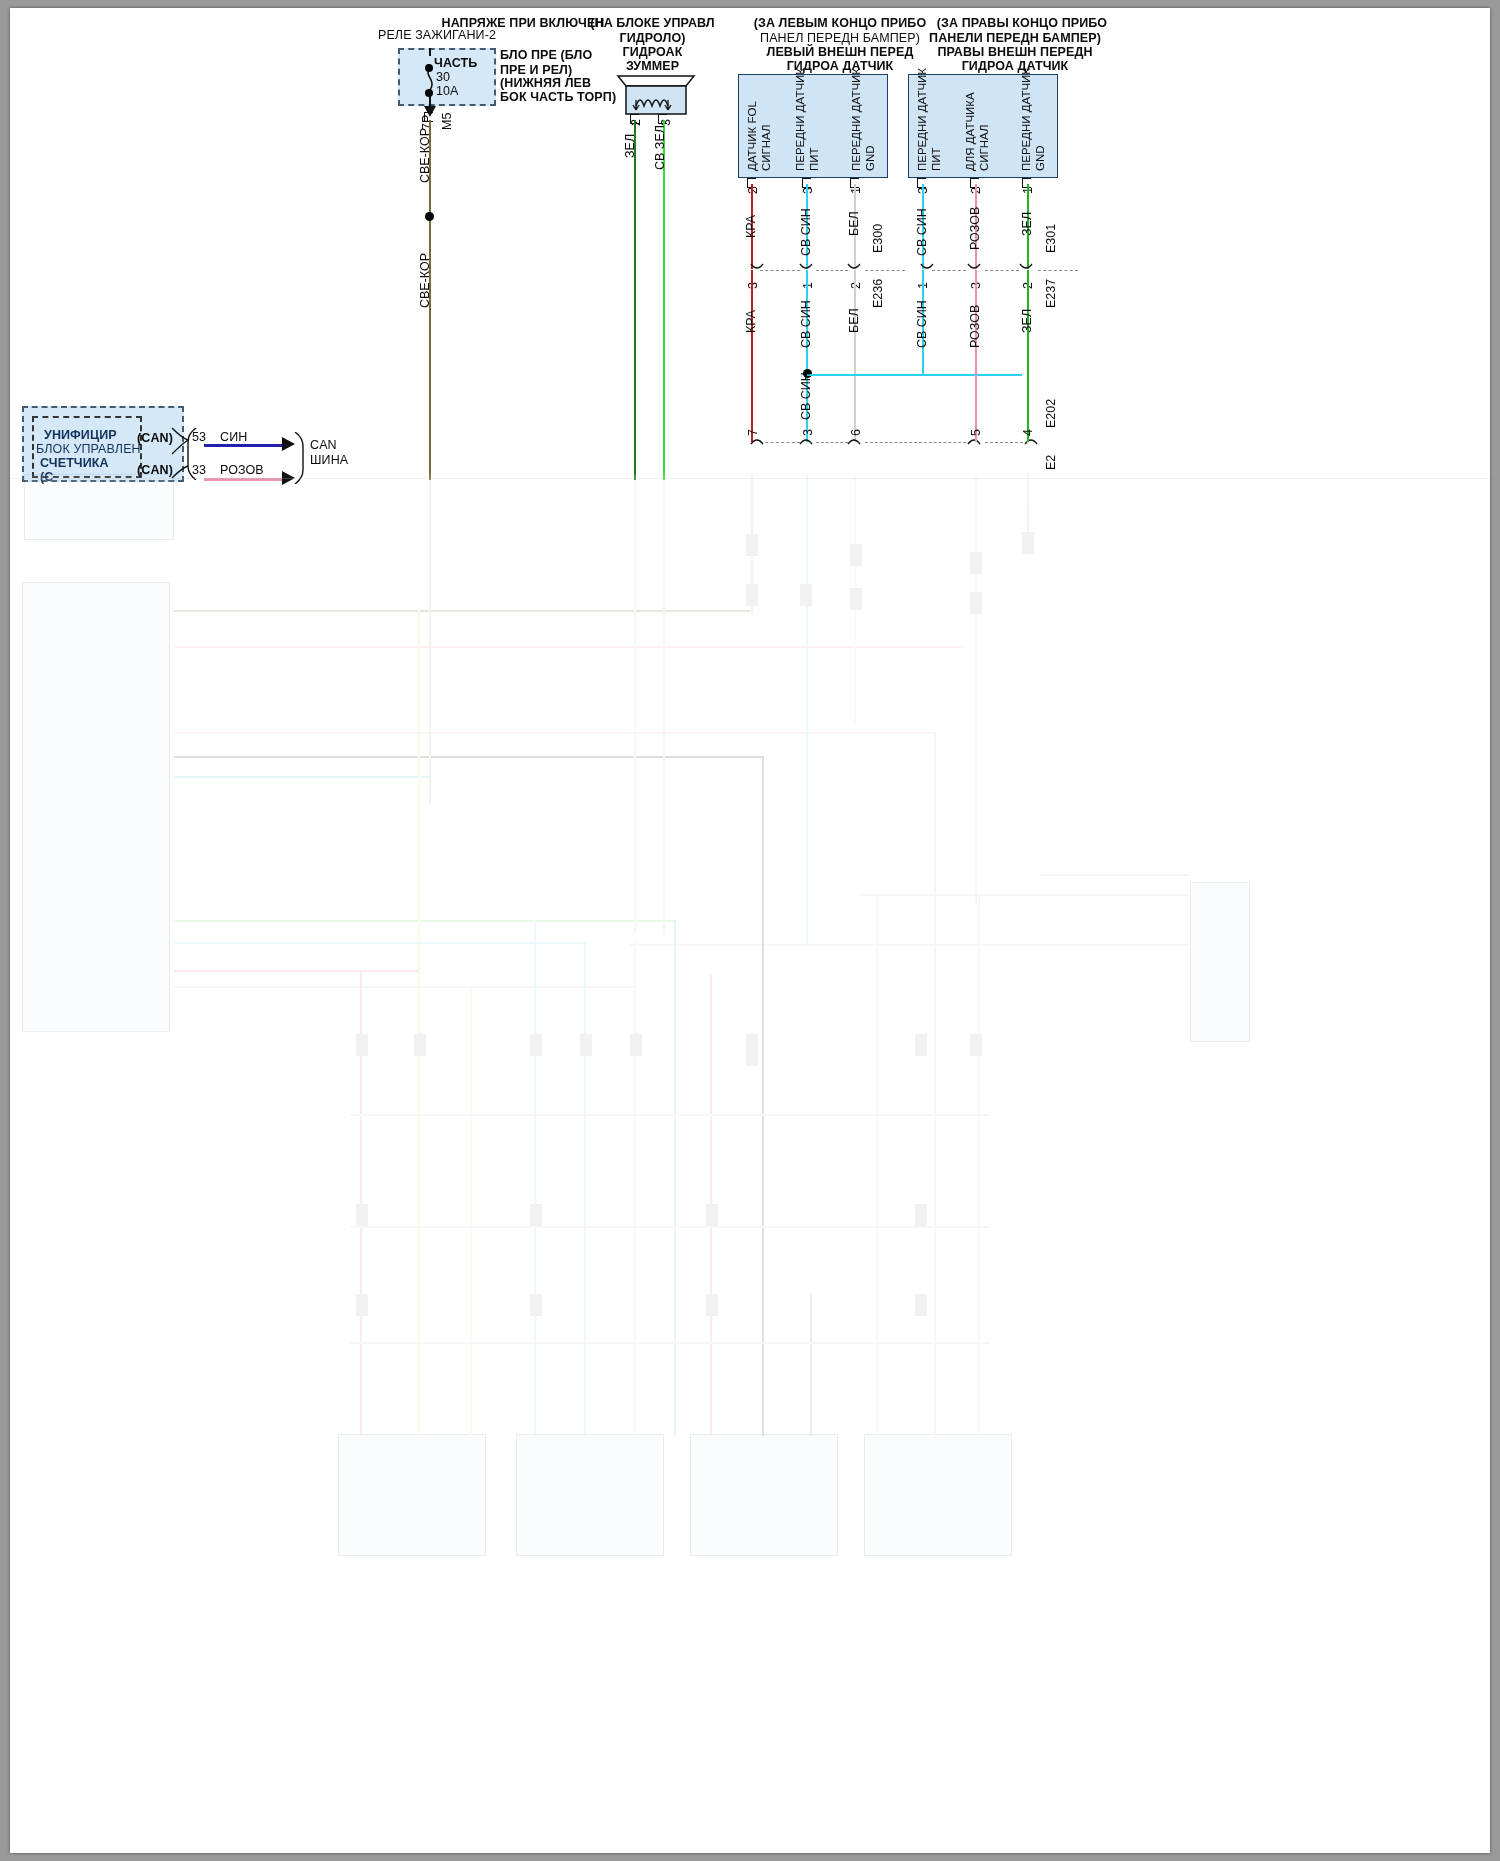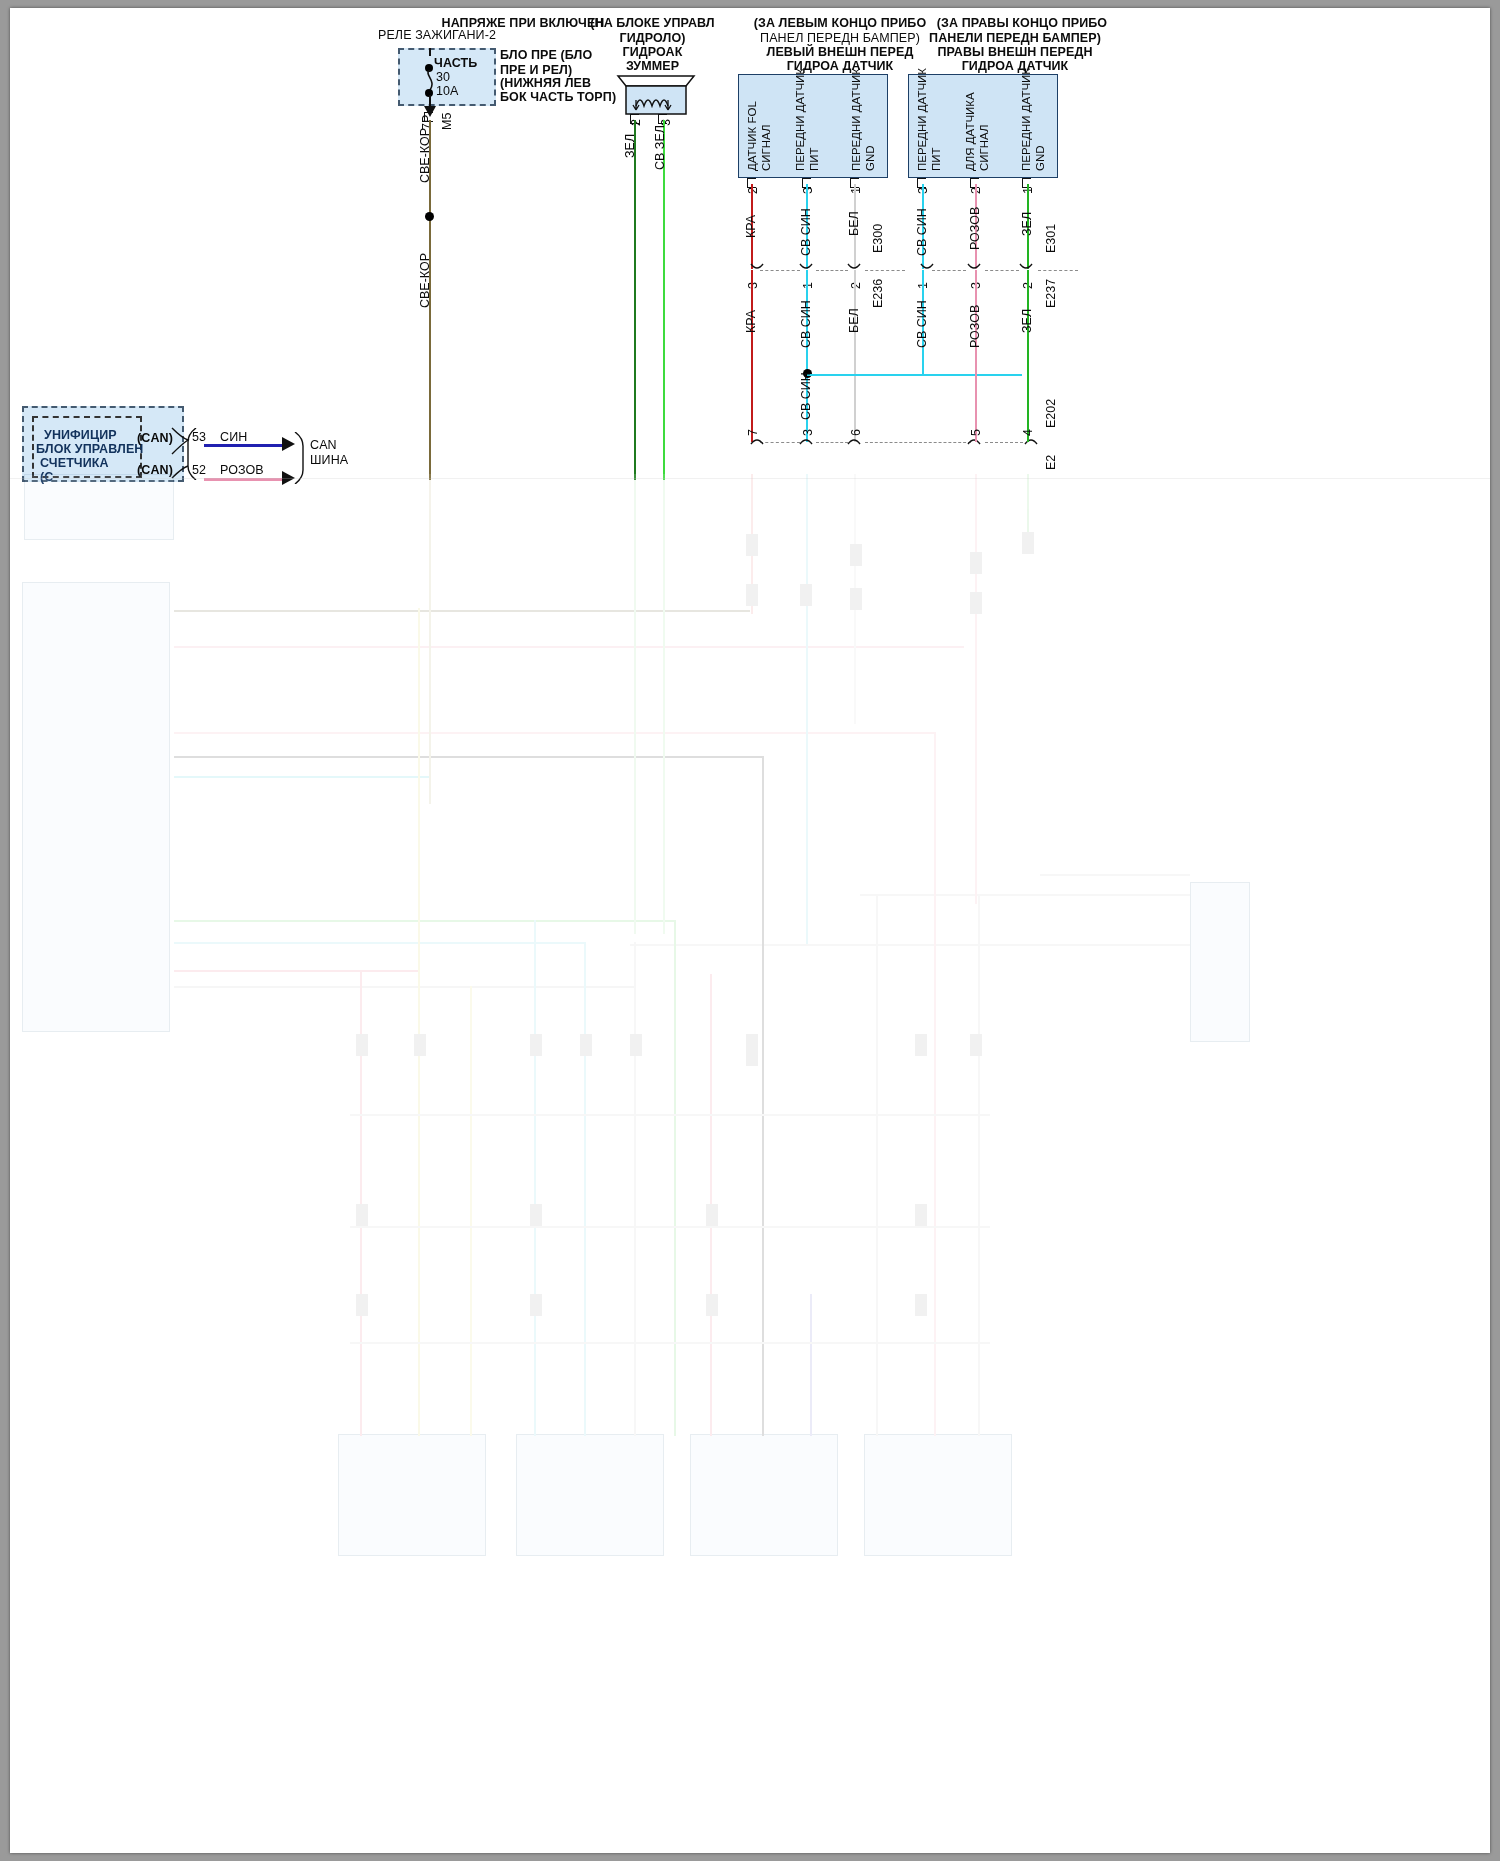--- a/index.html
+++ b/index.html
@@ -203,35 +203,35 @@
     <div class="vt" style="left:1010px;top:325px;">ЗЕЛ</div>
 
     <div class="vt" style="left:1034px;top:420px;">E202</div>
     <div class="vt" style="left:1034px;top:462px;">E2</div>
     <div class="vt" style="left:959px;top:428px;">5</div>
     <div class="vt" style="left:1011px;top:428px;">4</div>
 
     <div class="box dash" style="left:12px;top:398px;width:162px;height:76px;"></div>
     <div class="box dash" style="left:22px;top:408px;width:110px;height:62px;border-style:dashed;border-color:#333;"></div>
     <div class="lbl" style="left:34px;top:420px;font-weight:bold;color:#12325c;">УНИФИЦИР</div>
-    <div class="lbl" style="left:26px;top:434px;font-weight:bold;color:#12325c;">БЛОК УПРАВЛЕН</div>
+    <div class="lbl" style="left:26px;top:434px;font-weight:normal;color:#12325c;">БЛОК УПРАВЛЕН</div>
     <div class="lbl" style="left:30px;top:448px;font-weight:bold;color:#12325c;">СЧЕТЧИКА</div>
     <div class="lbl" style="left:30px;top:462px;font-weight:bold;color:#12325c;">(С</div>
 
     <div class="lbl" style="left:127px;top:423px;font-weight:bold;">(CAN)</div>
     <div class="lbl" style="left:127px;top:455px;font-weight:bold;">(CAN)</div>
     <svg style="position:absolute;left:160px;top:418px;" width="20" height="54">
       <path d="M2 2 q10 10 16 12 q-6 4 -16 14" stroke="#111" stroke-width="1.4" fill="none"></path>
       <path d="M2 52 q10 -10 16 -12" stroke="#111" stroke-width="1.4" fill="none"></path>
     </svg>
     <svg style="position:absolute;left:176px;top:420px;" width="12" height="52">
       <path d="M10 0 q-8 6 -8 14 M10 52 q-8 -6 -8 -14 M2 14 L2 38" stroke="#111" stroke-width="1.4" fill="none"></path>
     </svg>
     <div class="lbl" style="left:182px;top:422px;">53</div>
-    <div class="lbl" style="left:182px;top:455px;">52</div>
+    <div class="lbl" style="left:182px;top:455px;">33</div>
     <div class="lbl" style="left:210px;top:422px;">СИН</div>
     <div class="lbl" style="left:210px;top:455px;">РОЗОВ</div>
 
     <div class="hline" style="left:194px;top:436px;width:82px;border-color:#2020b0;border-top-width:3px;"></div>
     <div class="arrowr" style="left:272px;top:429px;"></div>
     <div class="hline" style="left:194px;top:470px;width:82px;border-color:#e892b0;border-top-width:3px;"></div>
     <div class="arrowr" style="left:272px;top:463px;"></div>
     <svg style="position:absolute;left:283px;top:424px;" width="14" height="52">
       <path d="M2 0 q8 6 8 14 M2 52 q8 -6 8 -14 M10 14 L10 38" stroke="#111" stroke-width="1.4" fill="none"></path>
     </svg>

